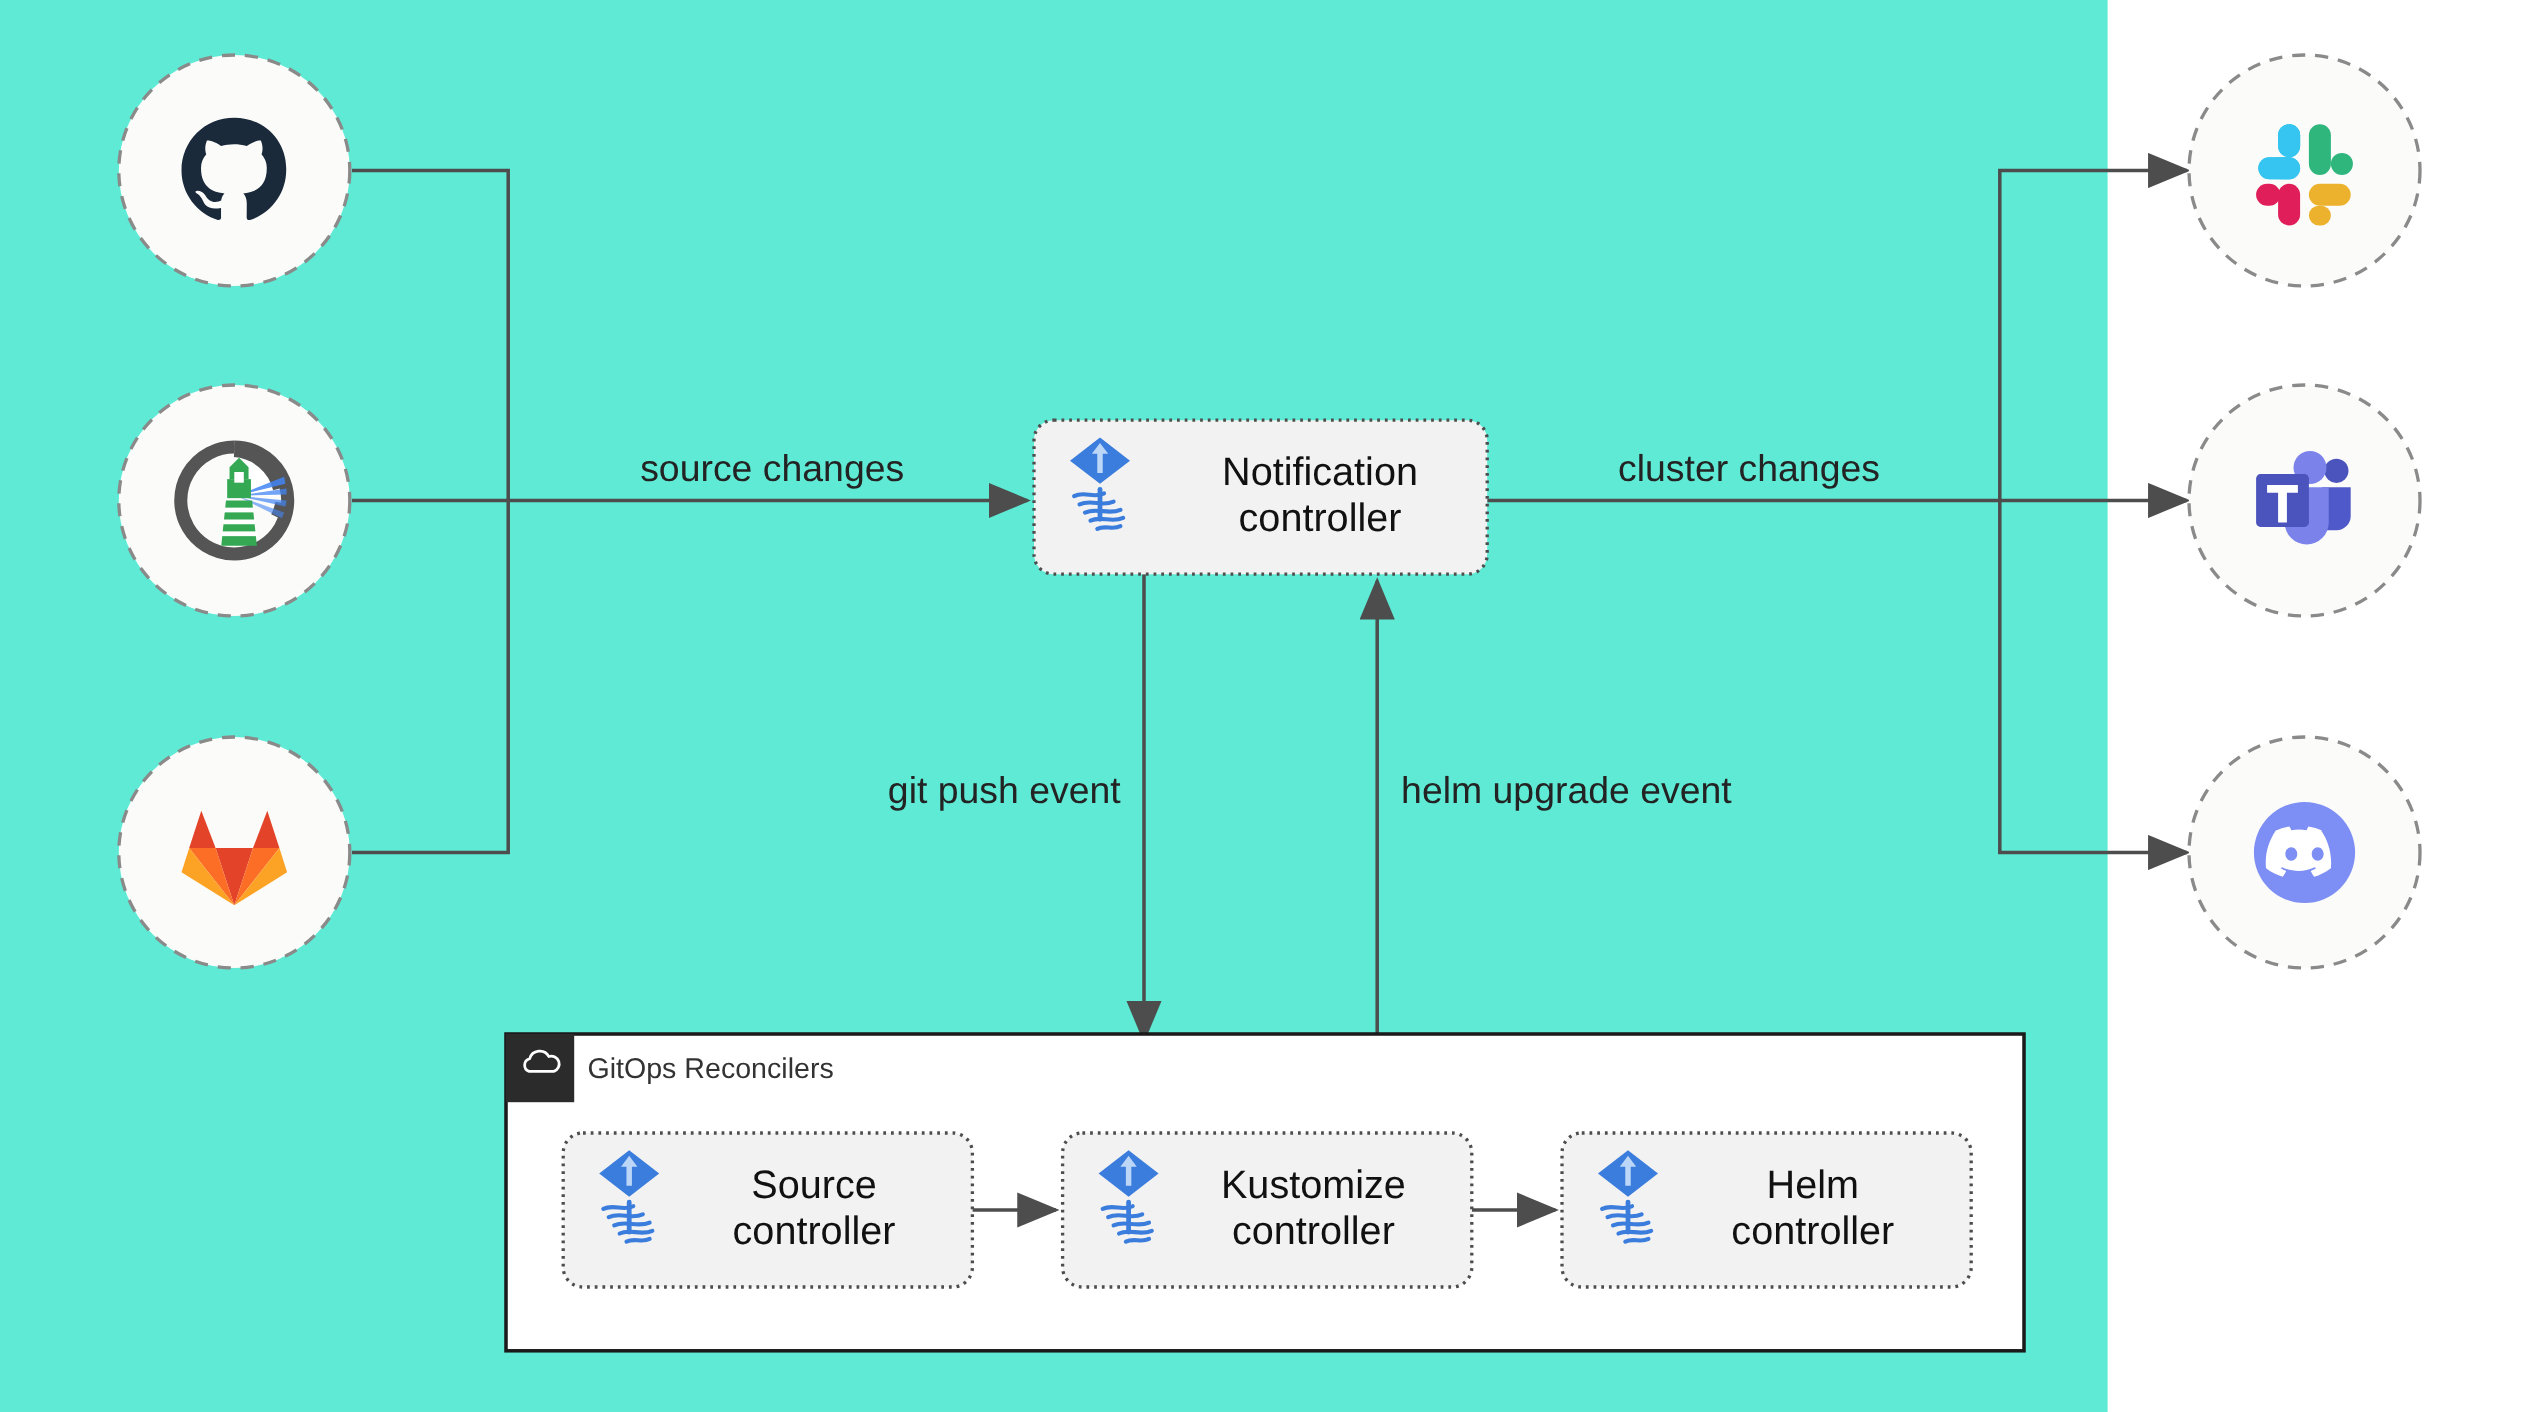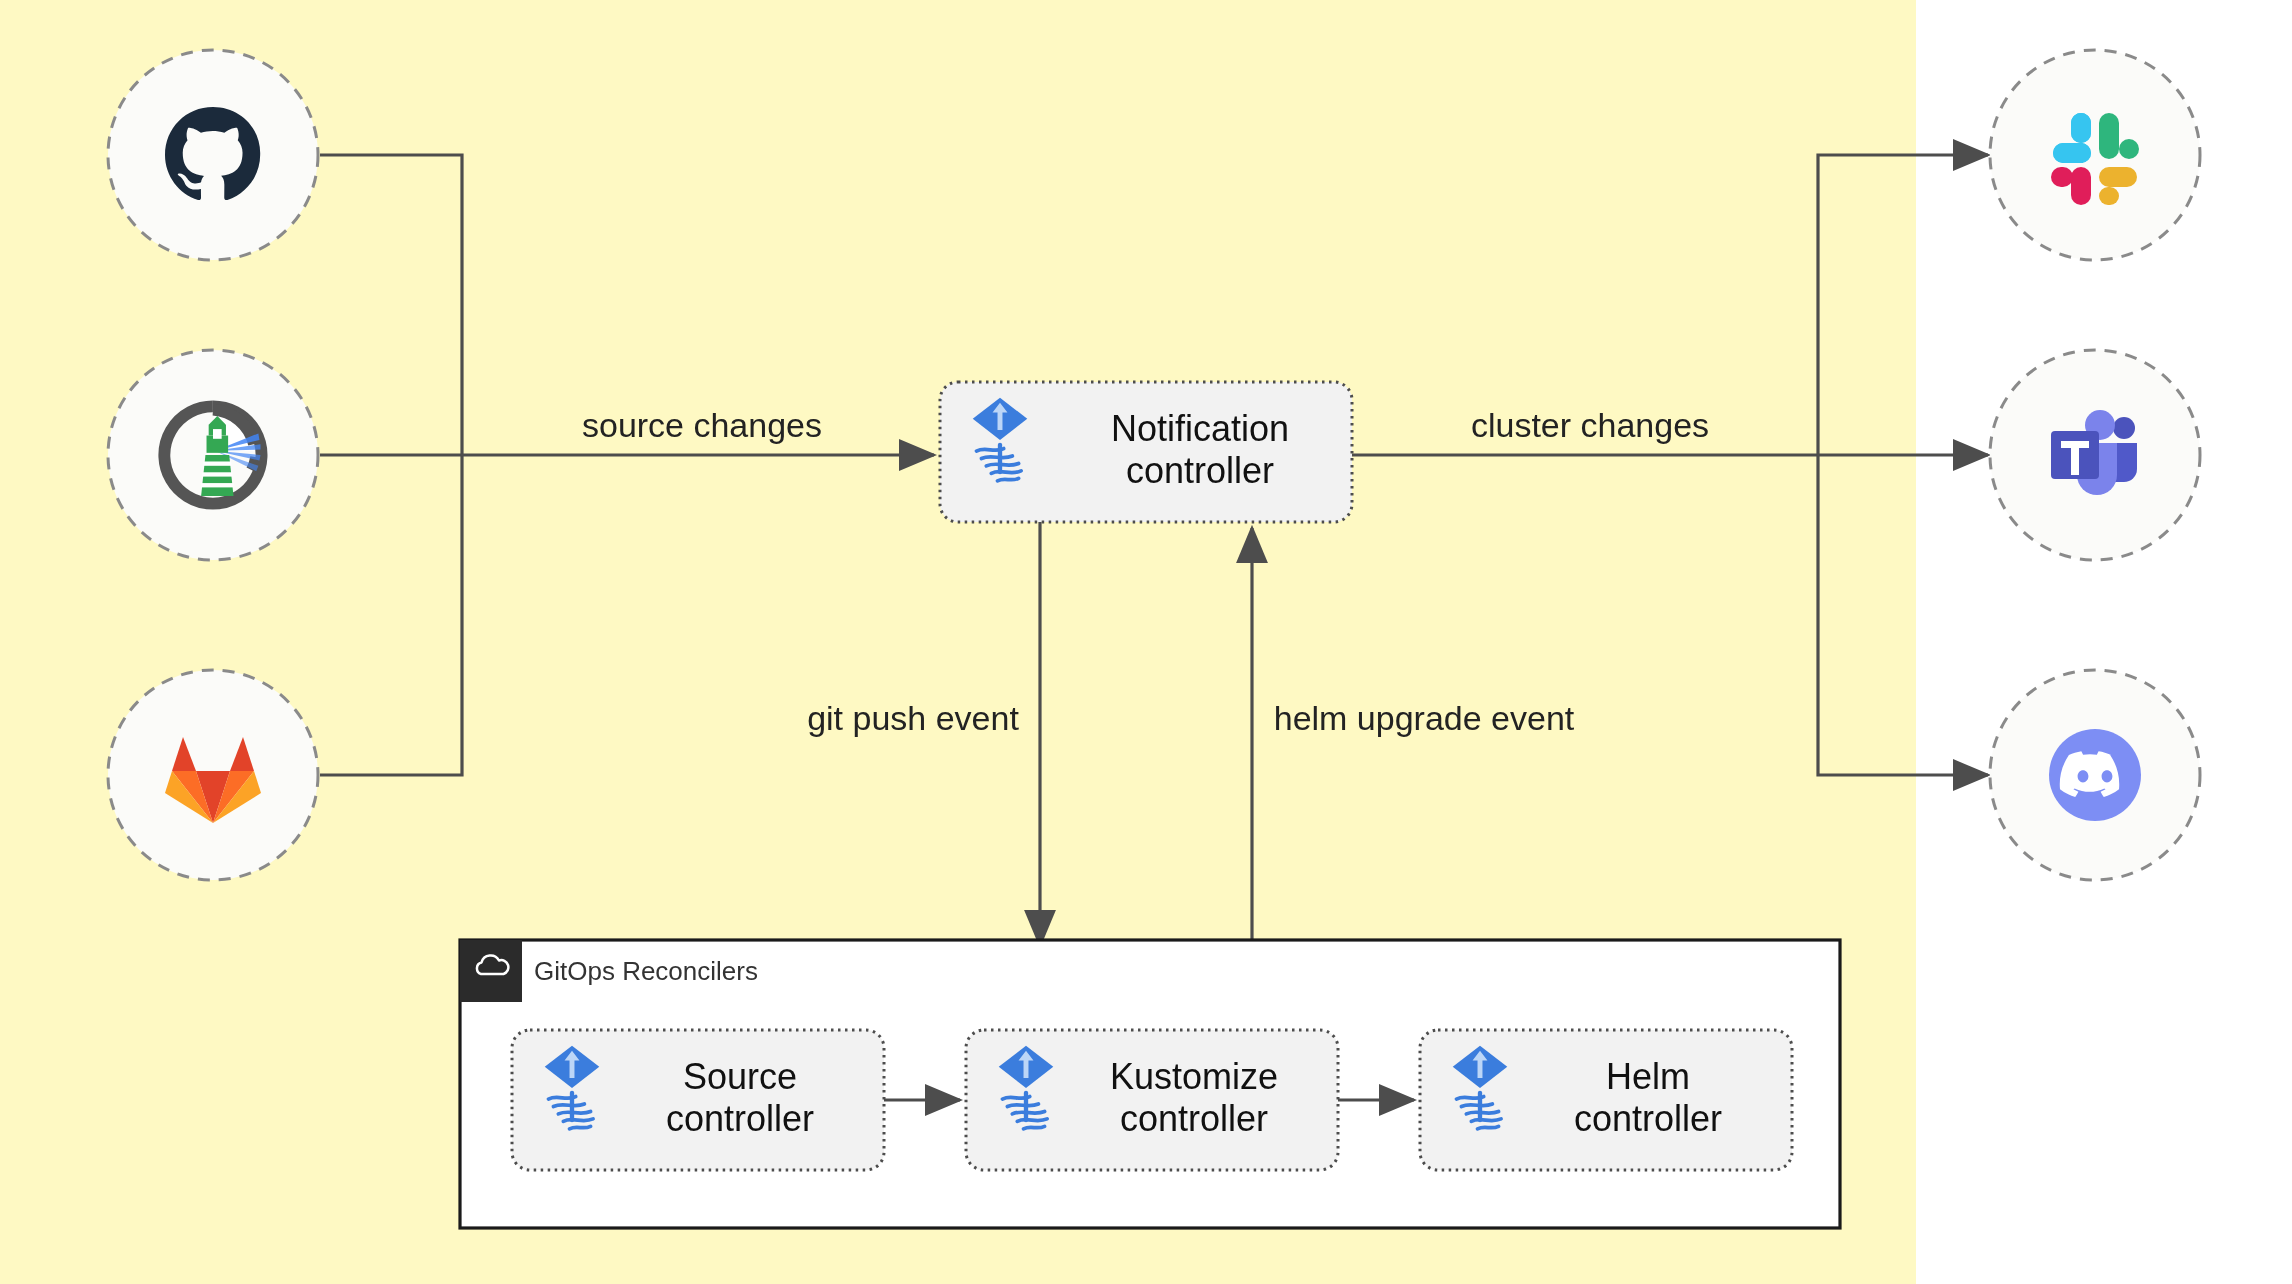--- a/index.html
+++ b/index.html
@@ -2,21 +2,21 @@
 <html><head>
 <meta charset="utf-8">
 <title>GitOps Notification Flow Diagram</title>
 <style>
   html,body{margin:0;padding:0;background:#ffffff;}
   body{
     width:2292px;height:1284px;overflow:hidden;
     font-family:"Liberation Sans","DejaVu Sans",sans-serif;
     -webkit-font-smoothing:antialiased;
   }
-  #diagram-root{position:relative;width:1916px;height:1284px;background:#fef9c3;}
+  #diagram-root{position:relative;width:1916px;height:1284px;background:#5eead4;}
   svg#diagram{display:block;width:2292px;height:1284px;}
   text{font-family:"Liberation Sans","DejaVu Sans",sans-serif;fill:#232323;}
   .edge-label{font-size:34px;text-anchor:middle;dominant-baseline:alphabetic;}
   .node-label{font-size:36px;text-anchor:middle;fill:#111111;}
   .group-title{font-size:26px;text-anchor:start;fill:#333333;}
   .flow-line{stroke:#4d4d4d;stroke-width:3.2;fill:none;stroke-linecap:butt;stroke-linejoin:miter;}
   .node-circle{fill:#fbfbf9;stroke:#8a8a8a;stroke-width:3;stroke-dasharray:12 9;}
   .node-box{fill:#f2f2f2;stroke:#4d4d4d;stroke-width:3;stroke-dasharray:2.5 4.5;rx:18;ry:18;}
   .group-box{fill:#ffffff;stroke:#1a1a1a;stroke-width:3.2;}
   .group-badge{fill:#2b2b2b;}

